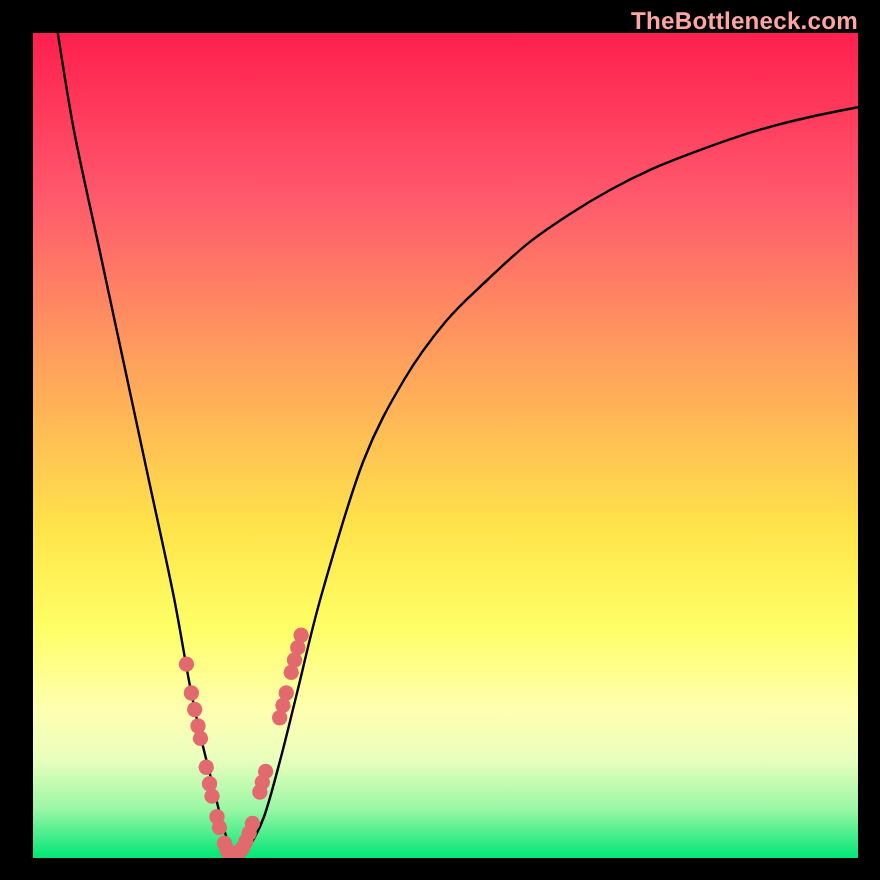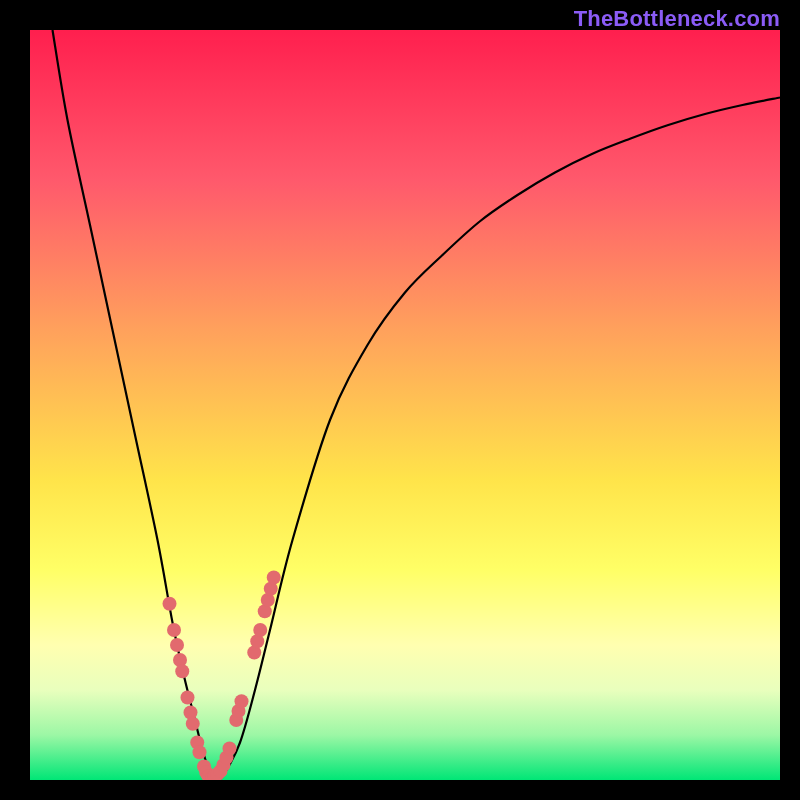--- a/index.html
+++ b/index.html
@@ -33,21 +33,21 @@
     width: 100%;
     height: 100%;
   }
   .watermark {
     position: absolute;
     top: 6px;
     right: 20px;
     font-family: Arial, Helvetica, sans-serif;
     font-size: 22px;
     font-weight: 600;
-    color: #8b5cf6;
+    color: #fca5a5;
     letter-spacing: 0.2px;
   }
   svg {
     position: absolute;
     left: 0;
     top: 0;
     width: 100%;
     height: 100%;
   }
 </style>

